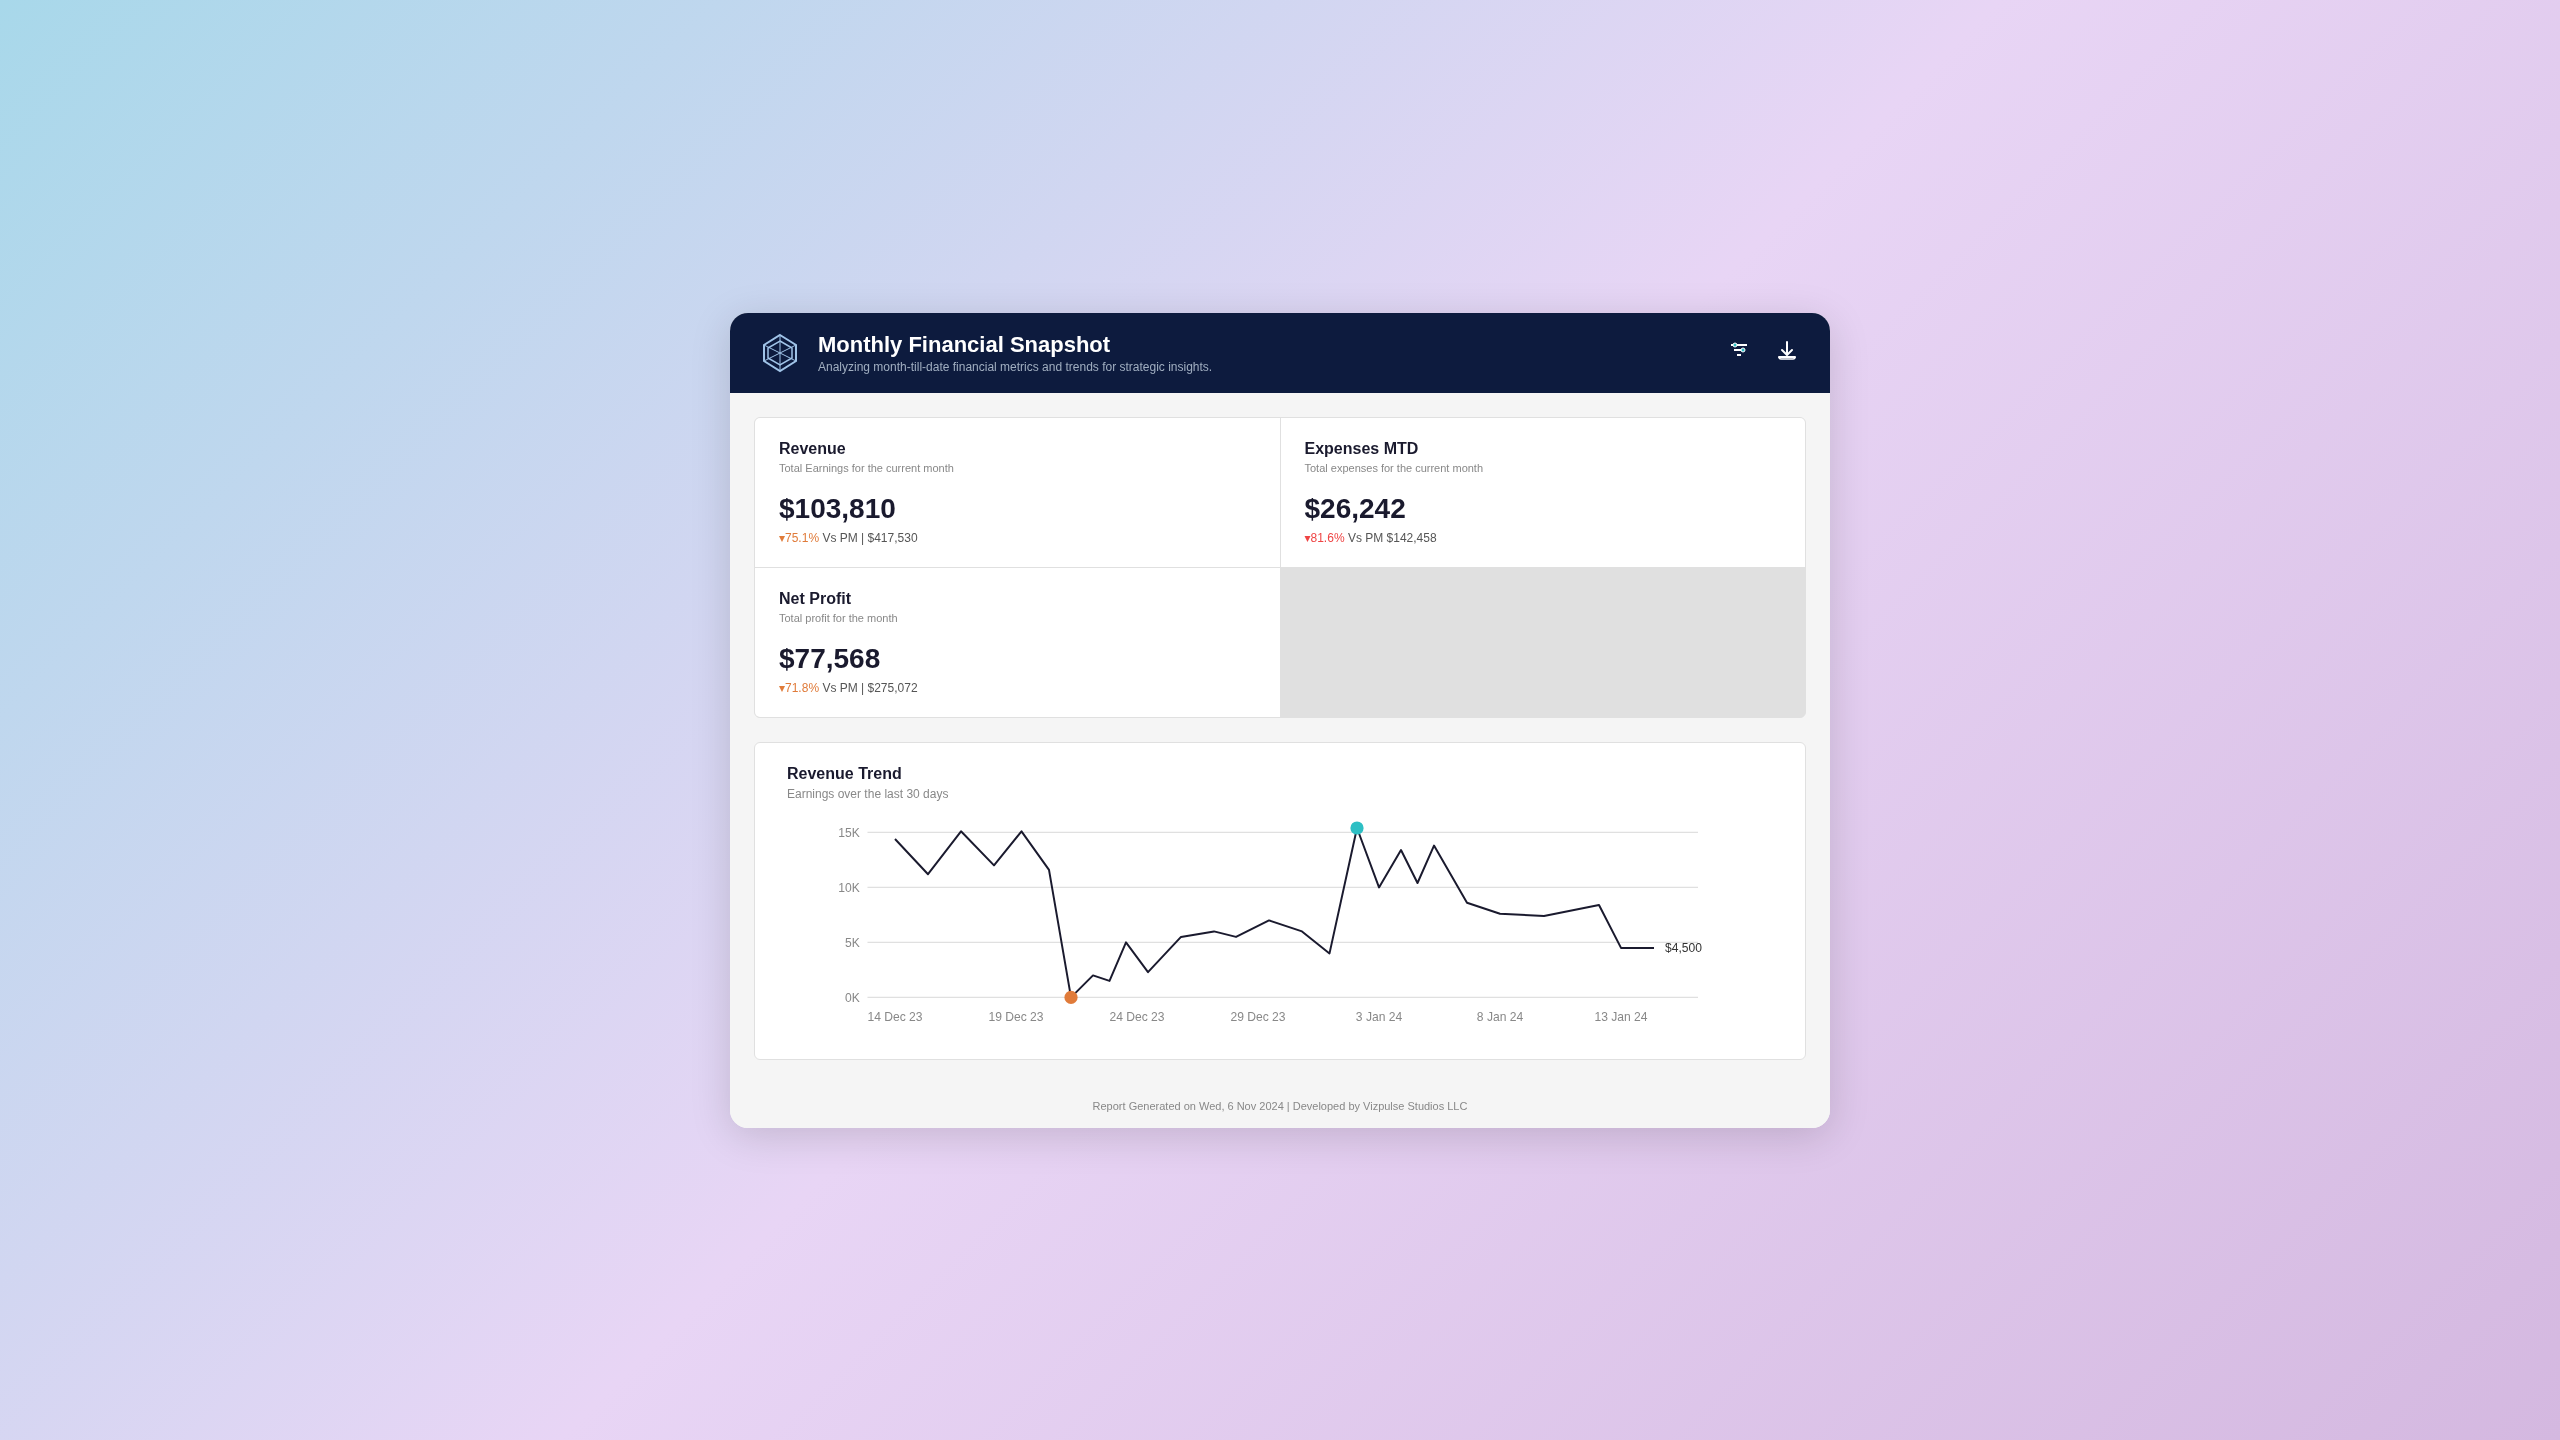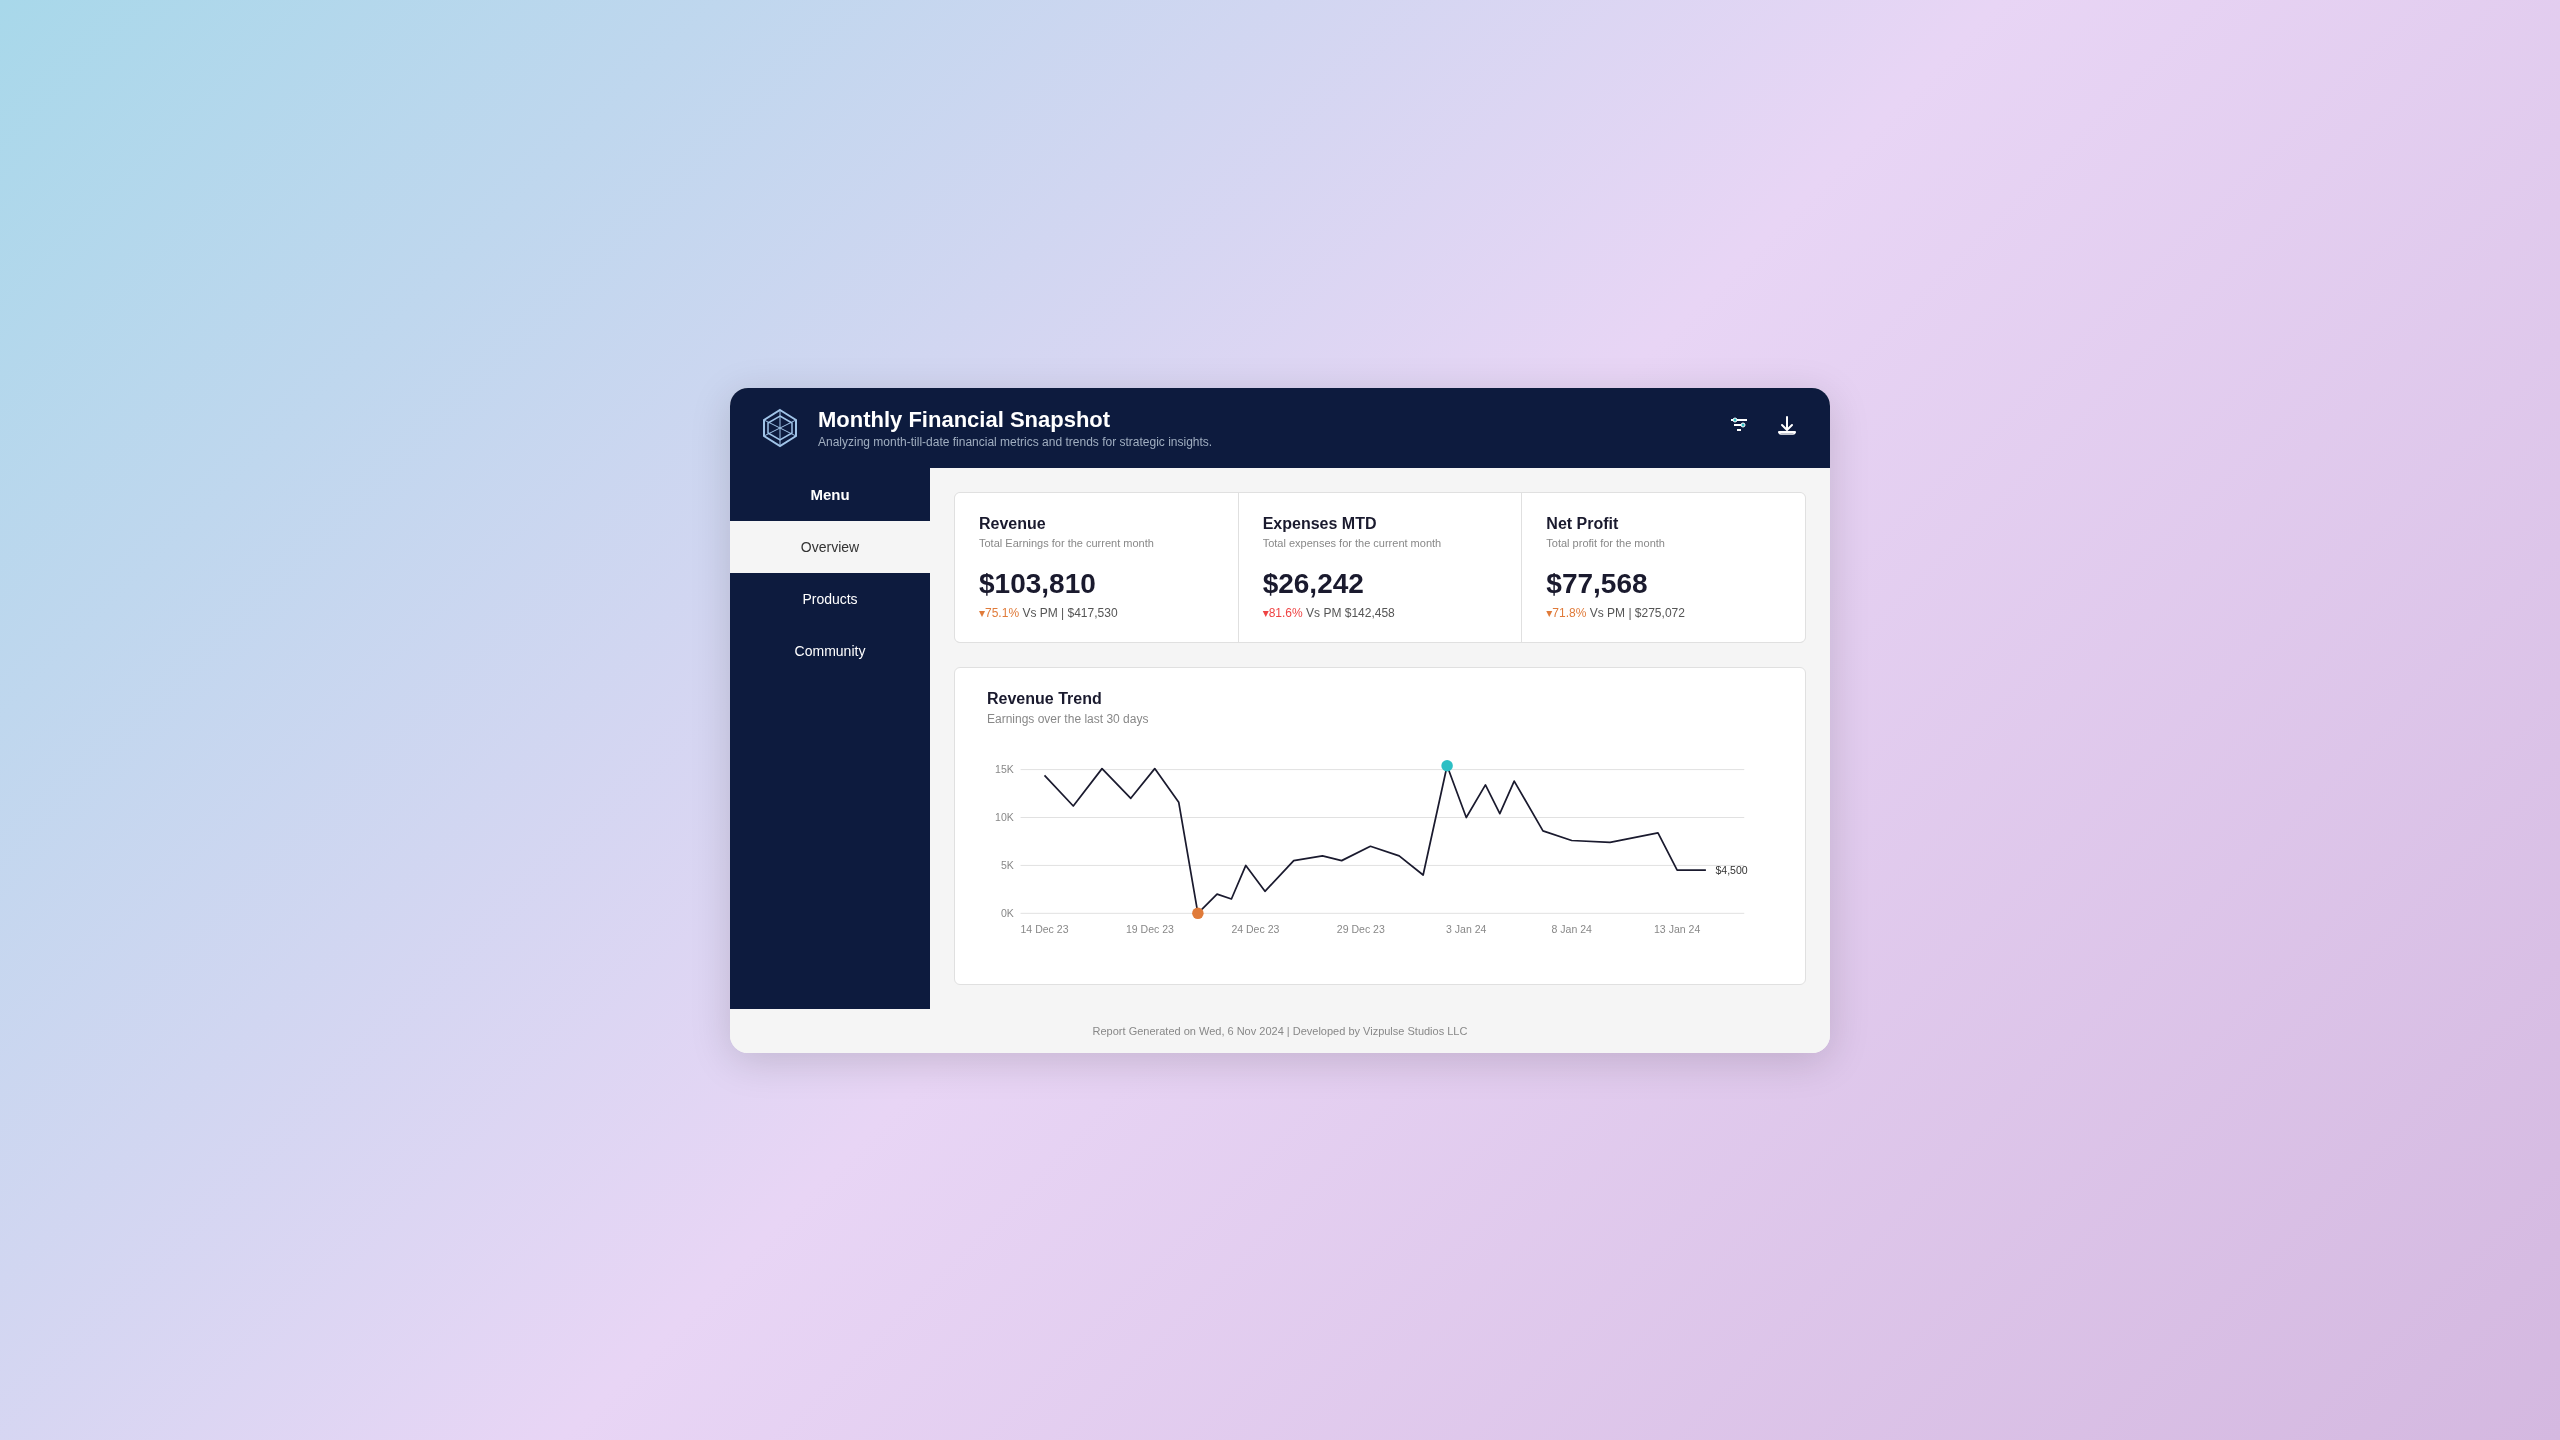--- a/index.html
+++ b/index.html
@@ -78,21 +78,21 @@
     }
     
     .content {
       flex: 1;
       padding: 24px;
       background: #f5f5f5;
     }
     
     .metric-cards {
       display: grid;
-      grid-template-columns: 1fr 1fr 1fr;
+      grid-template-columns: 1fr 1fr;
       gap: 1px;
       background: #e0e0e0;
       border: 1px solid #e0e0e0;
       border-radius: 6px;
       overflow: hidden;
       margin-bottom: 24px;
     }
     .metric-card {
       background: #fff;
       padding: 22px 24px;
@@ -227,36 +227,20 @@
           <path d="M6 11 L11 16 L16 11" stroke="white" stroke-width="2" stroke-linecap="round" stroke-linejoin="round" fill="none"></path>
           <path d="M3 18 L19 18" stroke="white" stroke-width="2" stroke-linecap="round"></path>
           <path d="M3 18 C3 19 4 20 5 20 L17 20 C18 20 19 19 19 18" stroke="white" stroke-width="1.5" fill="none"></path>
         </svg>
       </button>
     </div>
   </div>
 
   <div class="main-layout">
 
-    <div class="sidebar-wrapper">
-      <button class="sidebar-menu-btn">Menu</button>
-      <div class="sidebar-top">
-        <button class="sidebar-nav-item">
-          <span>Overview</span>
-        </button>
-      </div>
-      <div class="sidebar-dark-block">
-        <button class="sidebar-dark-item">
-          <span>Products</span>
-        </button>
-        <button class="sidebar-dark-item">
-          <span>Community</span>
-        </button>
-      </div>
-    </div>
 
     <div class="content">
 
       <div class="metric-cards">
 
         <div class="metric-card">
           <div class="metric-label">Revenue</div>
           <div class="metric-sublabel">Total Earnings for the current month</div>
           <div class="metric-value">$103,810</div>
           <div class="metric-change">

